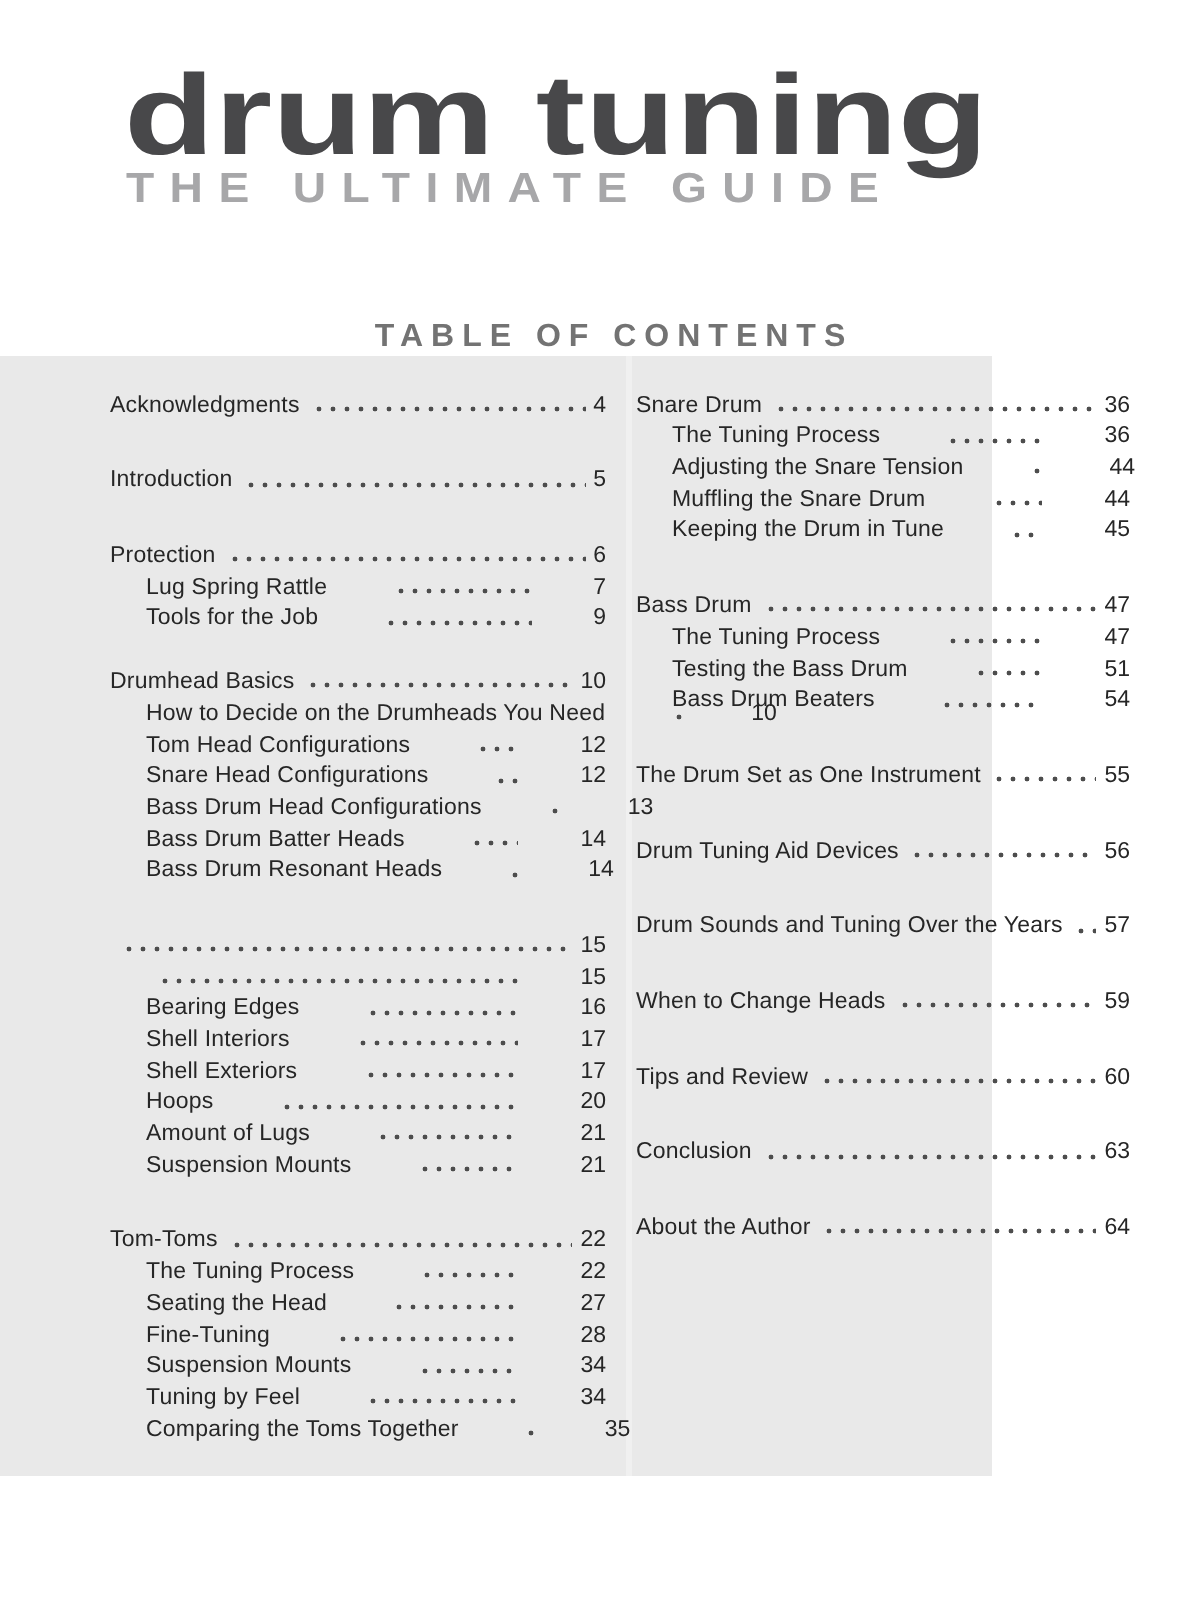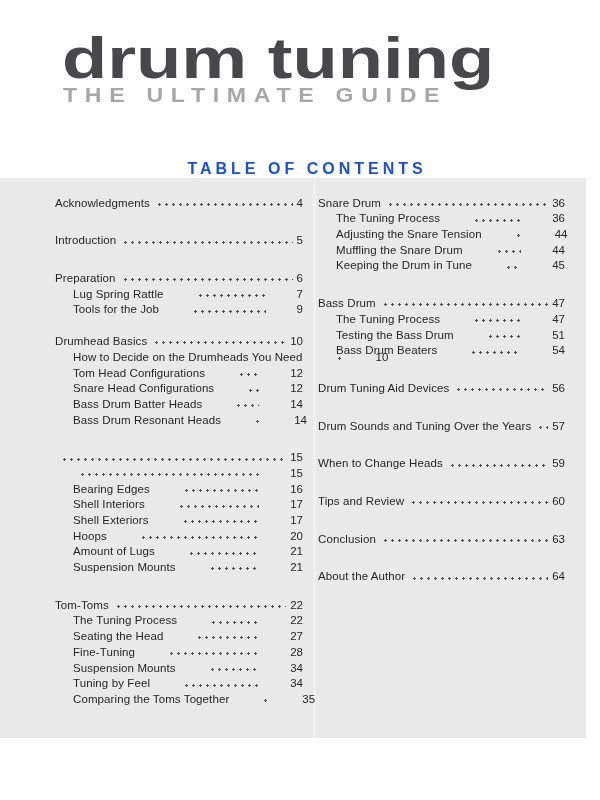--- a/index.html
+++ b/index.html
@@ -19,28 +19,28 @@
   }
   .book-subtitle {
     position:absolute; left:63px; top:84px;
     font-size:21px; font-weight:bold; line-height:1;
     color:#a7a7a9; letter-spacing:7px; white-space:nowrap;
     transform:scaleX(1.10); transform-origin:left top;
   }
   .toc-heading {
     position:absolute; left:0; top:160px; width:600px;
     text-align:center; padding-left:14px; box-sizing:border-box;
-    font-size:16px; font-weight:bold; color:#1d4ed8;
+    font-size:16px; font-weight:bold; color:#737373;
     letter-spacing:4px; white-space:nowrap;
   }
 
   
   .toc-panel {
     position:absolute; left:0; top:178px;
-    width:586px; height:560px;
+    width:496px; height:560px;
     background:#e9e9e9;
     box-sizing:border-box;
     padding:16px 21px 0 55px;
     display:flex; gap:15px;
   }
   .panel-seam {
     position:absolute; left:313px; top:0; width:3px; height:100%;
     background:rgba(255,255,255,0.35);
   }
   .toc-col { position:relative; }
@@ -89,21 +89,21 @@
       </div>
       <div class="toc-group">
         <div class="toc-row">
           <span class="label">Introduction</span>
           <span class="leader"></span>
           <span class="page">5</span>
         </div>
       </div>
       <div class="toc-group">
         <div class="toc-row">
-          <span class="label">Preparation</span>
+          <span class="label">Protection</span>
           <span class="leader"></span>
           <span class="page">6</span>
         </div>
         <div class="toc-row sub">
           <span class="label">Lug Spring Rattle</span>
           <span class="leader"></span>
           <span class="page">7</span>
         </div>
         <div class="toc-row sub">
           <span class="label">Tools for the Job</span>
@@ -124,20 +124,25 @@
         </div>
         <div class="toc-row sub">
           <span class="label">Tom Head Configurations</span>
           <span class="leader"></span>
           <span class="page">12</span>
         </div>
         <div class="toc-row sub">
           <span class="label">Snare Head Configurations</span>
           <span class="leader"></span>
           <span class="page">12</span>
+        </div>
+        <div class="toc-row sub">
+          <span class="label">Bass Drum Head Configurations</span>
+          <span class="leader"></span>
+          <span class="page">13</span>
         </div>
         <div class="toc-row sub">
           <span class="label">Bass Drum Batter Heads</span>
           <span class="leader"></span>
           <span class="page">14</span>
         </div>
         <div class="toc-row sub">
           <span class="label">Bass Drum Resonant Heads</span>
           <span class="leader"></span>
           <span class="page">14</span>
@@ -266,20 +271,27 @@
           <span class="page">51</span>
         </div>
         <div class="toc-row sub">
           <span class="label">Bass Drum Beaters</span>
           <span class="leader"></span>
           <span class="page">54</span>
         </div>
       </div>
       <div class="toc-group">
         <div class="toc-row">
+          <span class="label">The Drum Set as One Instrument</span>
+          <span class="leader"></span>
+          <span class="page">55</span>
+        </div>
+      </div>
+      <div class="toc-group">
+        <div class="toc-row">
           <span class="label">Drum Tuning Aid Devices</span>
           <span class="leader"></span>
           <span class="page">56</span>
         </div>
       </div>
       <div class="toc-group">
         <div class="toc-row">
           <span class="label">Drum Sounds and Tuning Over the Years</span>
           <span class="leader"></span>
           <span class="page">57</span>

